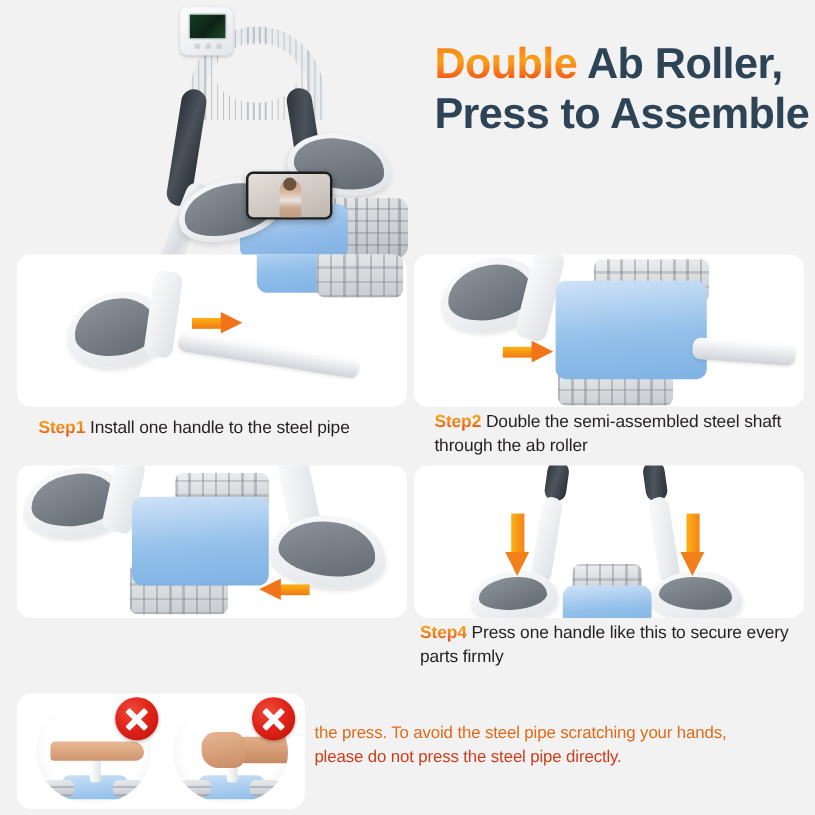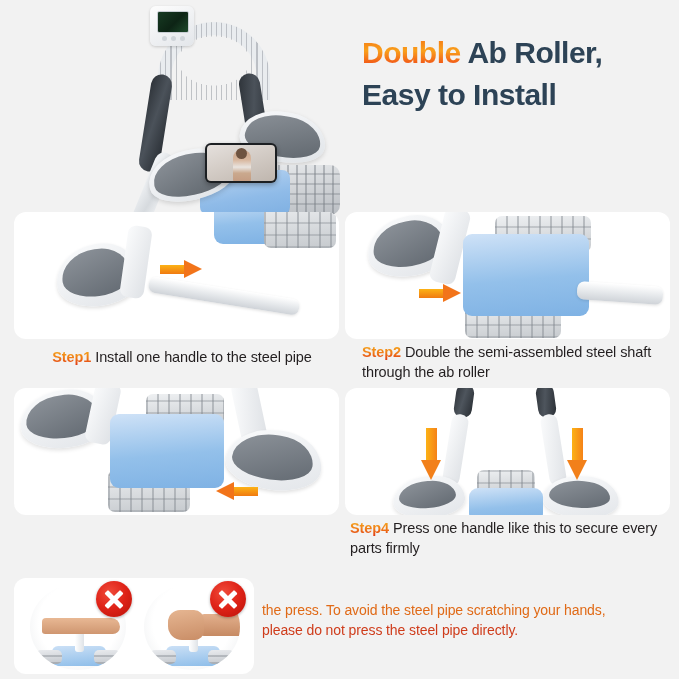--- a/index.html
+++ b/index.html
@@ -26,21 +26,21 @@
     position: absolute;
     left: 0; top: 0;
     width: 679px; height: 205px;
   }
   .hero-title {
     position: absolute;
     left: 362px; top: 32px;
     width: 310px;
   }
   .title-line {
-    font-size: 30px;
+    font-size: 36px;
     font-weight: bold;
     line-height: 42px;
     letter-spacing: -0.5px;
     white-space: nowrap;
   }
   .word-double {
     background: linear-gradient(180deg, #f47216 0%, #f9a01b 45%, #ef3b16 100%);
     -webkit-background-clip: text;
     background-clip: text;
     color: transparent;
@@ -191,21 +191,21 @@
   .p3 { left: 14px;  top: 388px; width: 325px; height: 127px; }
   .p4 { left: 345px; top: 388px; width: 325px; height: 127px; }
 
   .caption {
     position: absolute;
     font-size: 14.5px;
     line-height: 20px;
     color: #231f20;
     letter-spacing: -0.1px;
   }
-  .c1 { left: 32px;  top: 347px; width: 300px; text-align: center; }
+  .c1 { left: 32px;  top: 347px; width: 300px; }
   .c2 { left: 362px; top: 342px; width: 310px; }
   .c3 { left: 32px;  top: 523px; width: 300px; }
   .c4 { left: 350px; top: 518px; width: 310px; }
   .step-label {
     font-weight: bold;
     background: linear-gradient(180deg,#f6b01c 0%, #f07c18 55%, #e03a16 100%);
     -webkit-background-clip: text;
     background-clip: text;
     color: transparent;
     -webkit-text-fill-color: transparent;
@@ -429,21 +429,21 @@
           <div class="phone-figure"></div>
           <div class="phone-hair"></div>
         </div>
       </div>
     </div>
 
     <div class="hero-title">
       <div class="title-line">
         <span class="word-double">Double</span><span class="word-dark"> Ab Roller,</span>
       </div>
-      <div class="title-line word-dark">Easy to Install</div>
+      <div class="title-line word-dark">Press to Assemble</div>
     </div>
   </div>
 
   <div class="panel p1">
     <div class="seg-pad" style="left:42px; top:32px; width:84px; height:62px; transform:rotate(-8deg);">
         <i></i>
       </div>
     <div class="handle-stem" style="left:110px; top:14px; width:24px; height:72px; transform:rotate(8deg);"></div>
     <div class="pipe" style="left:134px; top:76px; width:152px; height:16px; transform:rotate(9deg);"></div>
     <div class="arrow-r" style="left:146px; top:48px;">

